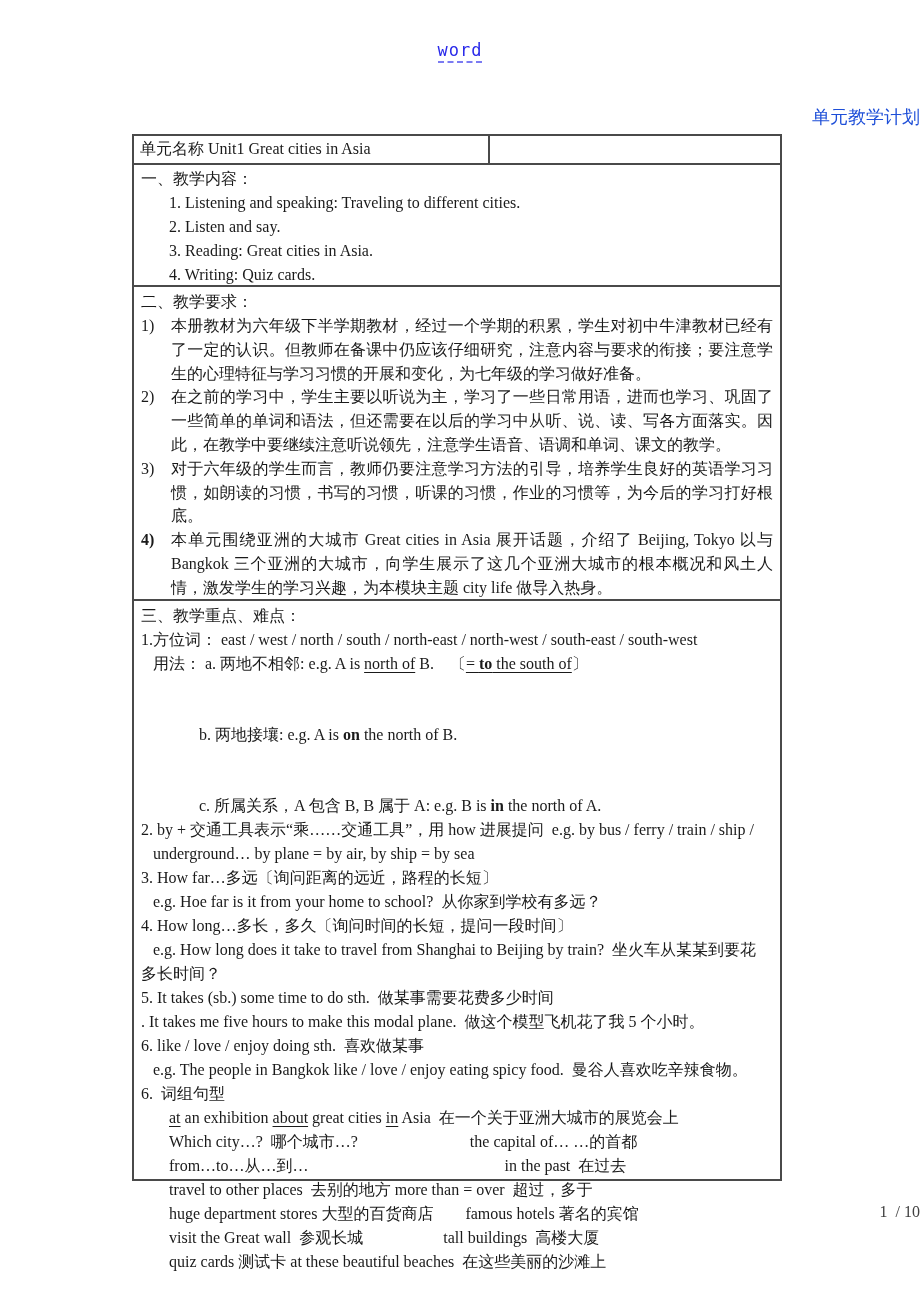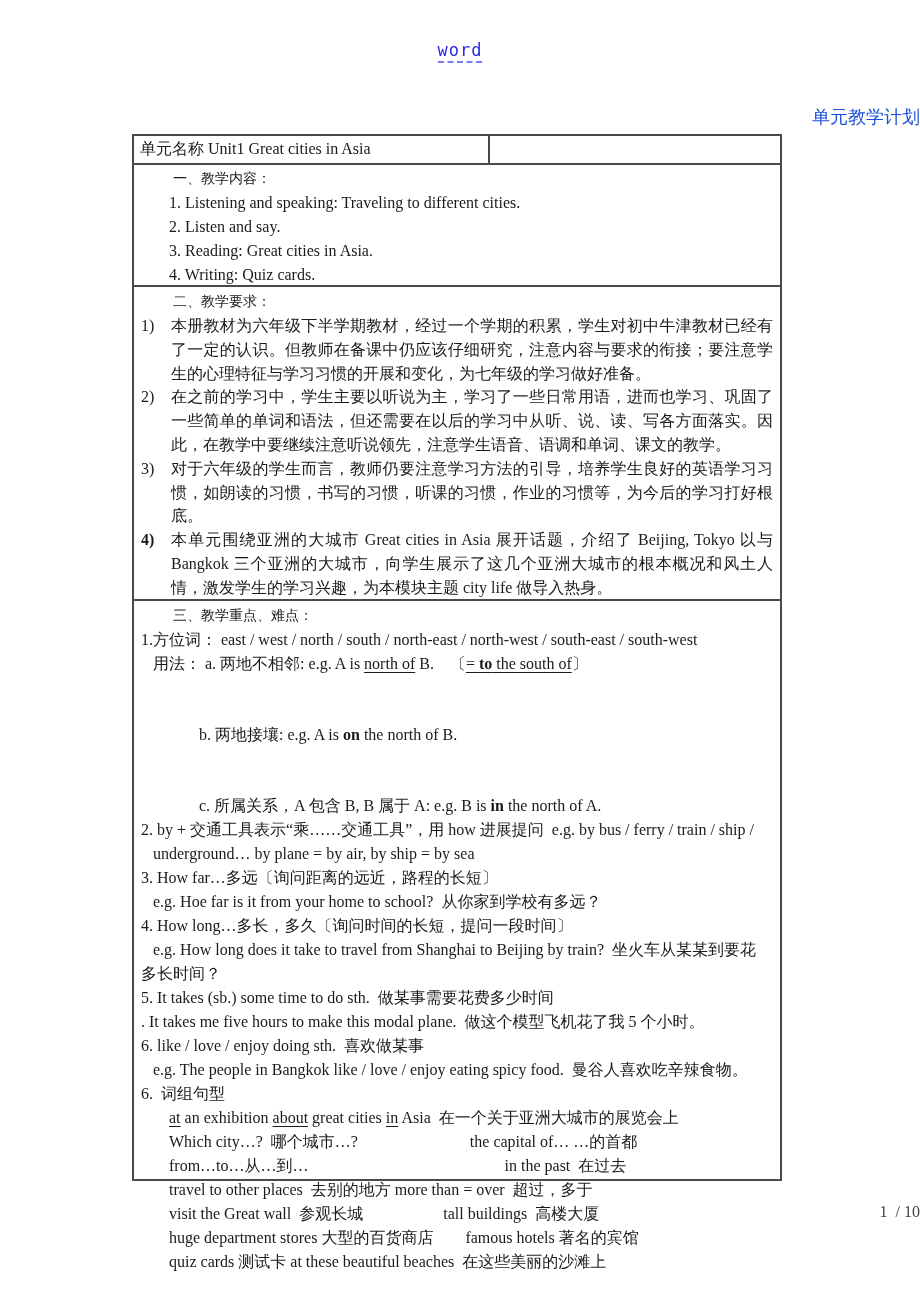--- a/index.html
+++ b/index.html
@@ -30,21 +30,21 @@
   .plan-table {
     position:absolute; left:132px; top:134px; width:650px;
     border:2px solid #4a4a4a; background:#fff;
   }
   .trow + .trow { border-top:2px solid #4a4a4a; }
 
   .row1 { display:flex; height:27px; line-height:25px; font-size:16px; }
   .cell-left  { width:356px; border-right:2px solid #4a4a4a; padding:0 6px; white-space:pre-wrap; }
   .cell-right { flex:1; padding:0 7px; white-space:pre-wrap; }
 
-  .sec-heading { line-height:24px; font-size:14px;margin-left:32px; }
+  .sec-heading { line-height:24px; font-size:16px; }
 
   .row2 { height:122px; padding:2px 7px 0; font-size:16px; }
   .s1-item { padding-left:28px; line-height:24px; }
 
   .row3 { height:314px; padding:3px 7px 4px; font-size:16px; }
   .s2-item { display:flex; line-height:23.8px; }
   .s2-num  { flex:0 0 30px; }
   .s2-text { flex:1; text-align:justify; }
 
   .row4 { height:580px; padding:3px 7px 0; font-size:16px; }
@@ -128,22 +128,22 @@
           <div class="s3-line ind0"><span>多长时间？</span></div>
           <div class="s3-line ind0"><span>5. It takes (sb.) some time to do sth.  做某事需要花费多少时间</span></div>
           <div class="s3-line ind0"><span>. It takes me five hours to make this modal plane.  做这个模型飞机花了我 5 个小时。</span></div>
           <div class="s3-line ind0"><span>6. like / love / enjoy doing sth.  喜欢做某事</span></div>
           <div class="s3-line ind1"><span>e.g. The people in Bangkok like / love / enjoy eating spicy food.  曼谷人喜欢吃辛辣食物。</span></div>
           <div class="s3-line ind0"><span>6.  词组句型</span></div>
           <div class="s3-line ind2"><span class="u">at</span><span> an exhibition </span><span class="u">about</span><span> great cities </span><span class="u">in</span><span> Asia  在一个关于亚洲大城市的展览会上</span></div>
           <div class="s3-line ind2"><span>Which city…?  哪个城市…?　　　　　　　the capital of… …的首都</span></div>
           <div class="s3-line ind2"><span>from…to…从…到…　　　　　　　　　　　　 in the past  在过去</span></div>
           <div class="s3-line ind2"><span>travel to other places  去别的地方 more than = over  超过，多于</span></div>
+          <div class="s3-line ind2"><span>huge department stores 大型的百货商店　　famous hotels 著名的宾馆</span></div>
           <div class="s3-line ind2"><span>visit the Great wall  参观长城　　　　　tall buildings  高楼大厦</span></div>
-          <div class="s3-line ind2"><span>huge department stores 大型的百货商店　　famous hotels 著名的宾馆</span></div>
           <div class="s3-line ind2"><span>quiz cards 测试卡 at these beautiful beaches  在这些美丽的沙滩上</span></div>
         </div>
     </div>
 
   </div>
 
   <div class="page-footer">1  / 10</div>
 
 </div>
 

